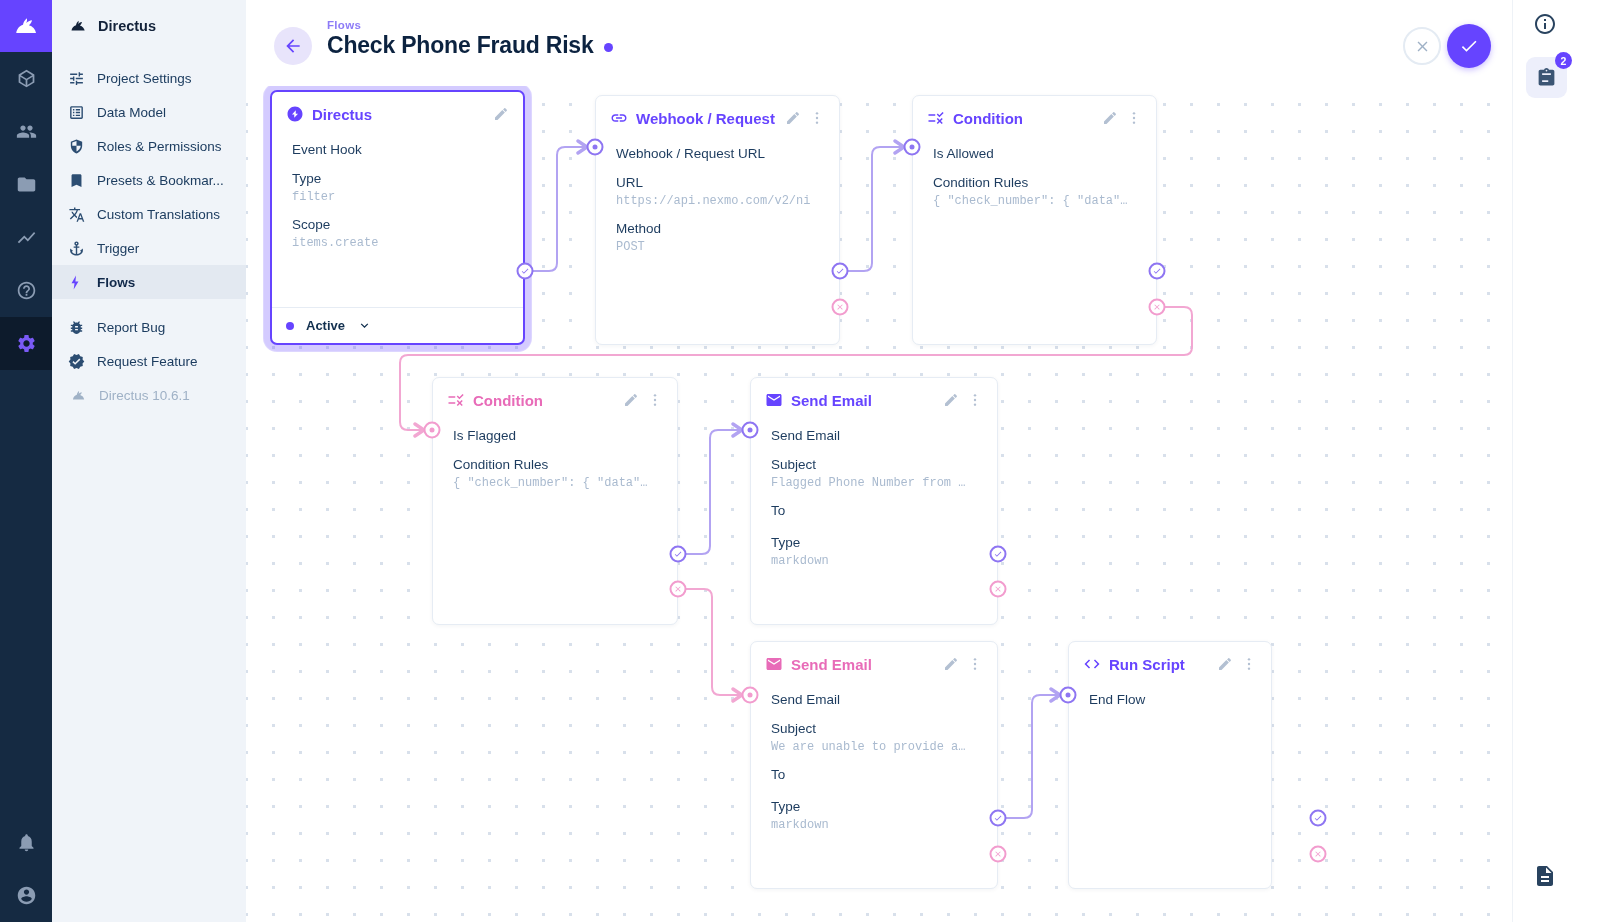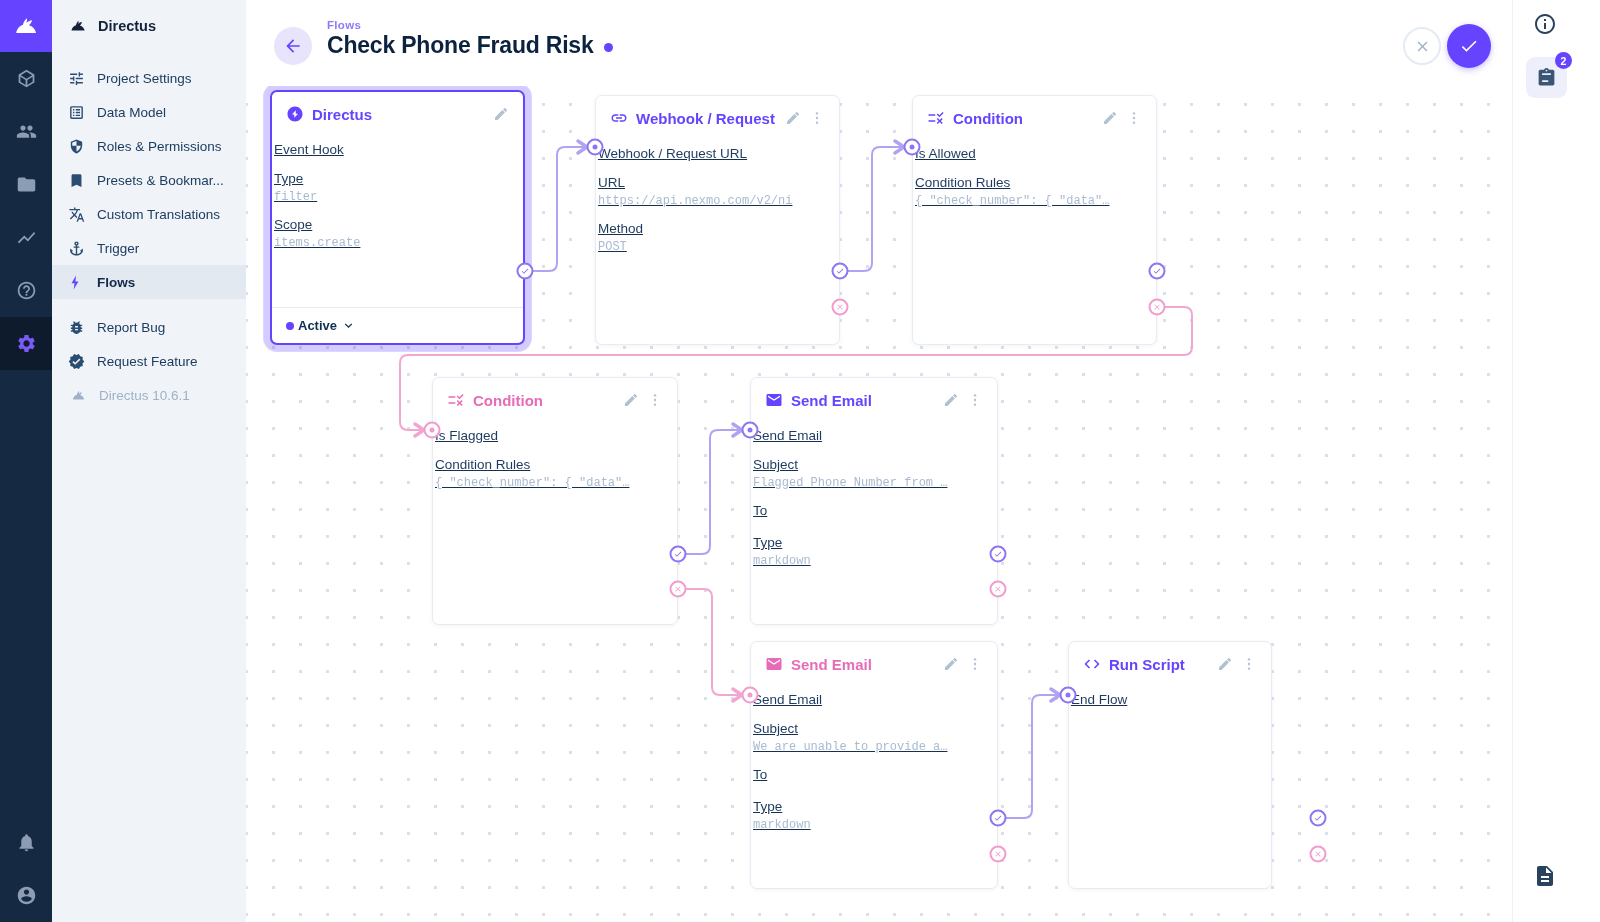--- a/index.html
+++ b/index.html
@@ -51,26 +51,26 @@
 
   
   .card { position:absolute; background:#fff; border:1px solid #e6ecf4; border-radius:7px; box-shadow:0 1px 4px rgba(16,38,64,.05); z-index:1; --hc:#6644ff; }
   .card.pink { --hc:#e86bb8; }
   .card.selected { border:2px solid #6644ff; box-shadow:0 0 0 6px rgba(102,68,255,.07), 0 0 0 7px rgba(102,68,255,.22); }
   .card-head { display:flex; align-items:center; gap:8px; padding:13px 14px 8px 14px; }
   .card-head .op-icon svg { width:18px; height:18px; fill:var(--hc); }
   .ctitle { flex:1; min-width:0; overflow:hidden; white-space:nowrap; font-size:15px; font-weight:700; color:var(--hc); }
   .hbtn { cursor:pointer; flex:none; }
   .hbtn svg { width:16px; height:16px; fill:#b3c0d2; }
-  .card-body { padding:9px 14px 0 2px;text-decoration:underline; }
+  .card-body { padding:9px 14px 0 20px; }
   .row-dark { font-size:13.5px; color:#1c3b5e; margin-bottom:10px; line-height:19px; }
   .field { margin-bottom:8px; }
   .f-label { font-size:13.5px; color:#1c3b5e; line-height:19px; }
   .f-value { font-family:"Liberation Mono", monospace; font-size:12px; color:#a9bacf; line-height:19px; white-space:nowrap; overflow:hidden; min-height:5px; }
-  .card-foot { position:absolute; left:0; right:0; bottom:0; height:36px; border-top:1px solid #e6ecf4; display:flex; align-items:center; gap:4px; padding:0 14px; cursor:pointer; }
+  .card-foot { position:absolute; left:0; right:0; bottom:0; height:36px; border-top:1px solid #e6ecf4; display:flex; align-items:center; gap:12px; padding:0 14px; cursor:pointer; }
   .status-dot { width:8px; height:8px; border-radius:50%; background:#6644ff; }
   .status-label { font-size:13px; font-weight:700; color:#12304f; }
   .chev svg { width:15px; height:15px; fill:#12304f; }
 
   
   .wires { position:absolute; inset:0; z-index:2; pointer-events:none; }
   .conn { position:absolute; width:17px; height:17px; border-radius:50%; background:#fff; border:2px solid var(--cc); transform:translate(-50%,-50%); z-index:3; display:flex; align-items:center; justify-content:center; cursor:pointer; --cc:#8e75f2; }
   .conn.pinkc { --cc:#f29cce; }
   .conn svg { width:9px; height:9px; fill:var(--cc); }
   .conn .idot { width:5px; height:5px; border-radius:50%; background:var(--cc); }

